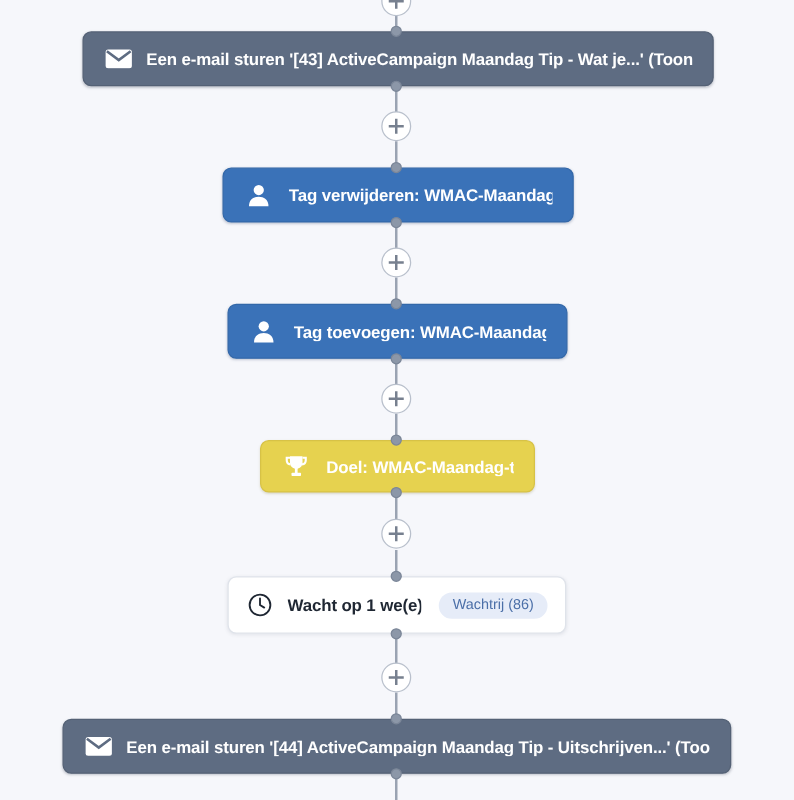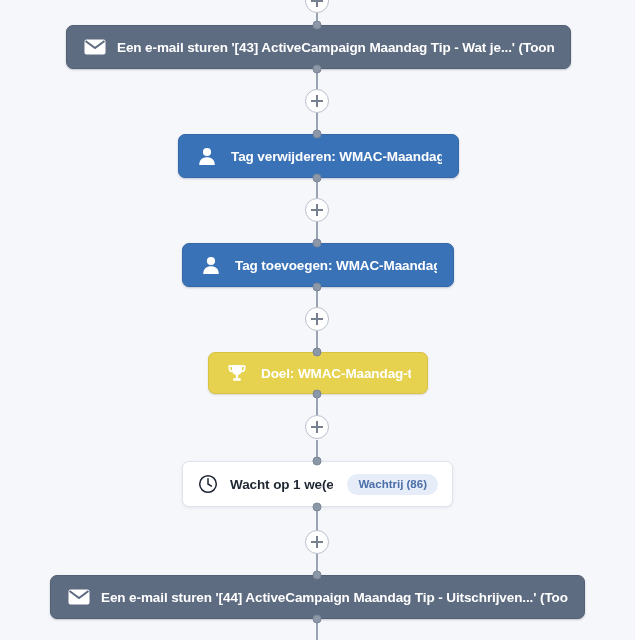--- a/index.html
+++ b/index.html
@@ -142,21 +142,21 @@
   }
   .node.wait .node-icon { width: 22px; height: 22px; margin-right: 11px; }
   .node.wait .node-label { color: #1f2733; font-size: 13.5px; }
   .wait-badge {
     margin-left: 14px;
     background: #e6ecf8;
     color: #4b6fa8;
     border-radius: 11px;
     padding: 4px 11px 5px;
     font-size: 11.5px;
-    font-weight: bold;
+    font-weight: normal;
     white-space: nowrap;
   }
 </style>
 </head>
 <body>
 
 <div id="canvas">
 
   <div class="rail" style="top:0px;   height:26px;"></div>
   <div class="rail" style="top:68px;  height:22px;"></div>

